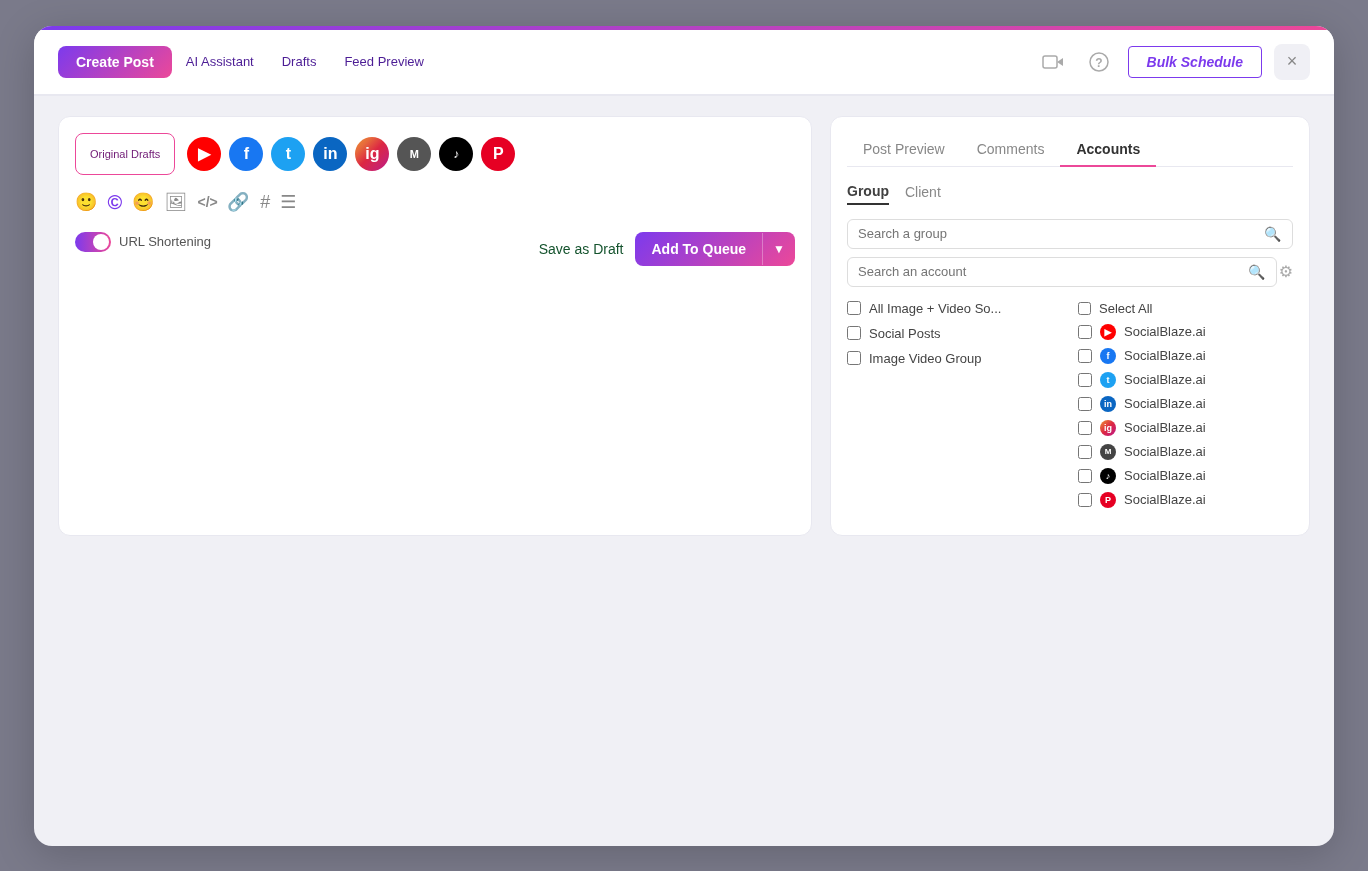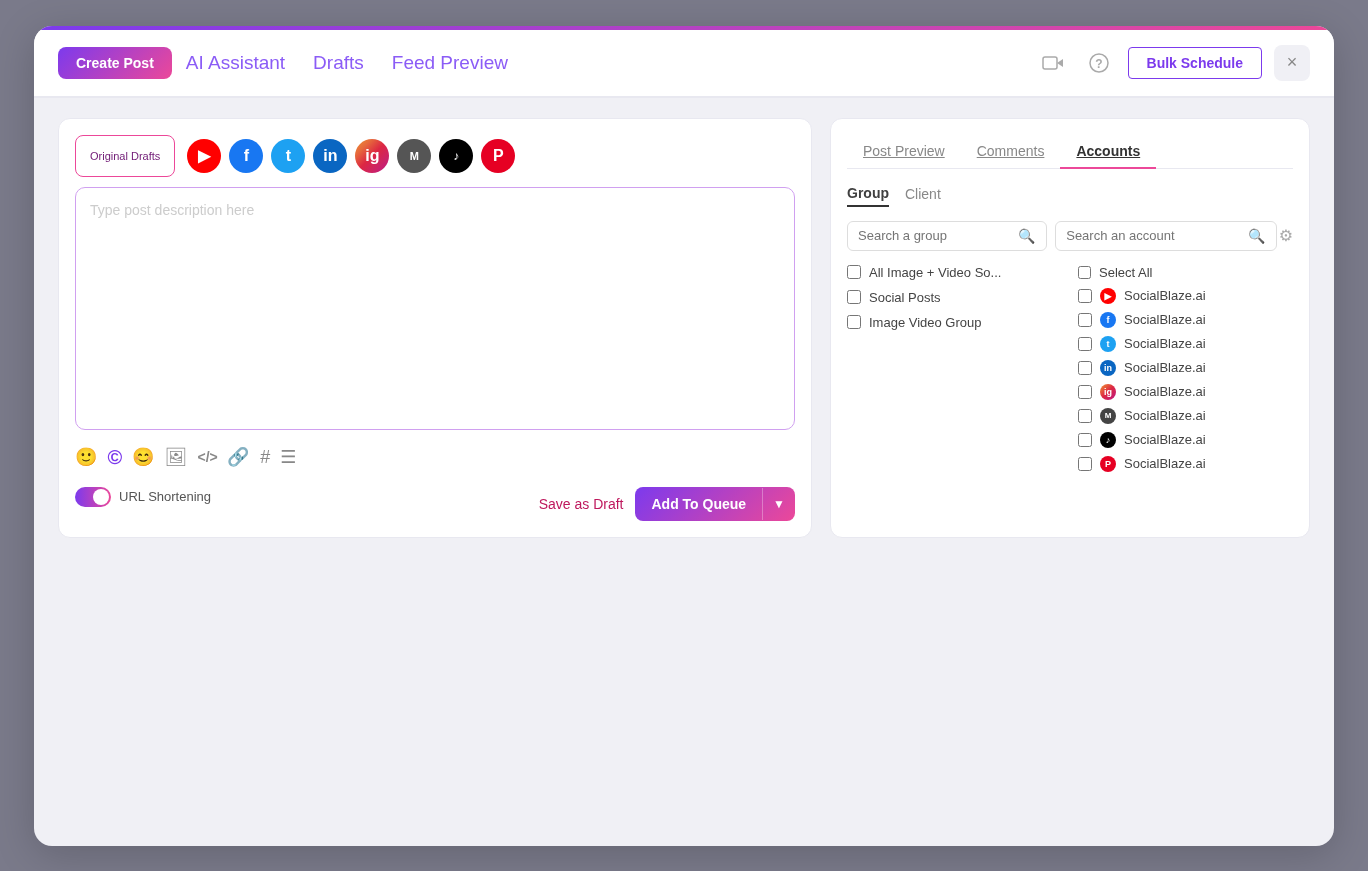--- a/index.html
+++ b/index.html
@@ -43,22 +43,22 @@
       border-radius: 8px;
       padding: 8px 18px;
       font-size: 14px;
       font-weight: 600;
       cursor: pointer;
     }
     .header-tab {
       background: none;
       border: none;
       padding: 8px 14px;
-      font-size: 19px;
-      color: #8b5cf6;
+      font-size: 13px;
+      color: #4c1d95;
       cursor: pointer;
       border-radius: 6px;
     }
     .header-right {
       margin-left: auto;
       display: flex;
       align-items: center;
       gap: 12px;
     }
     .icon-btn {
@@ -76,20 +76,21 @@
     }
     .btn-bulk-schedule {
       border: 1.5px solid #7c3aed;
       background: #fff;
       color: #7c3aed;
       border-radius: 4px;
       padding: 7px 18px;
       font-size: 14px;
       font-weight: 600;
       cursor: pointer;
+      font-style: italic;
     }
     .btn-close {
       background: #f0f0f5;
       border: none;
       border-radius: 8px;
       width: 36px;
       height: 36px;
       display: flex;
       align-items: center;
       justify-content: center;
@@ -216,21 +217,21 @@
       top: 2px;
       left: 18px;
     }
     .toggle-label {
       font-size: 13px;
       color: #555;
     }
     .btn-save-draft {
       background: none;
       border: none;
-      color: #be185d;
+      color: #14532d;
       font-size: 14px;
       font-weight: 500;
       cursor: pointer;
     }
     .btn-add-to-queue {
       display: flex;
       align-items: center;
       background: linear-gradient(135deg, #7c3aed, #ec4899);
       color: #fff;
       border: none;
@@ -265,21 +266,20 @@
     }
     .rp-tab {
       padding: 8px 16px;
       font-size: 14px;
       color: #888;
       cursor: pointer;
       background: none;
       border: none;
       border-bottom: 2px solid transparent;
       margin-bottom: -1px;
-      text-decoration: underline;
     }
     .rp-tab.active {
       color: #333;
       border-bottom: 2px solid #ec4899;
       font-weight: 600;
     }
     
     .sub-tabs {
       display: flex;
       gap: 16px;
@@ -296,20 +296,21 @@
     .sub-tab.active {
       color: #404040;
       font-weight: 600;
       border-bottom: 2px solid #333;
     }
     
     .search-row {
       display: flex;
       gap: 8px;
       margin-bottom: 14px;
+      flex-direction: column;
     }
     .search-box {
       flex: 1;
       display: flex;
       align-items: center;
       border: 1px solid #ddd;
       border-radius: 6px;
       padding: 6px 10px;
       gap: 6px;
     }
@@ -460,21 +461,20 @@
           <div class="social-icon si-facebook">f</div>
           <div class="social-icon si-twitter">t</div>
           <div class="social-icon si-linkedin">in</div>
           <div class="social-icon si-instagram">ig</div>
           <div class="social-icon si-meta" style="background:#555; font-size:11px;">M</div>
           <div class="social-icon si-tiktok" style="font-size:12px;">♪</div>
           <div class="social-icon si-pinterest">P</div>
         </div>
       </div>
 
-      <textarea class="post-textarea" placeholder="Type post description here" style=""></textarea>
 
       <div class="editor-toolbar">
         <span class="toolbar-icon">🙂</span>
         <span class="toolbar-icon blue" style="font-size:20px; color:#7c3aed; font-weight:bold;">©</span>
         <span class="toolbar-icon">😊</span>
         <span class="toolbar-icon">🖼</span>
         <span class="toolbar-icon" style="font-size:14px; font-weight:600;">&lt;/&gt;</span>
         <span class="toolbar-icon">🔗</span>
         <span class="toolbar-icon" style="font-size:18px;">#</span>
         <span class="toolbar-icon">☰</span>

